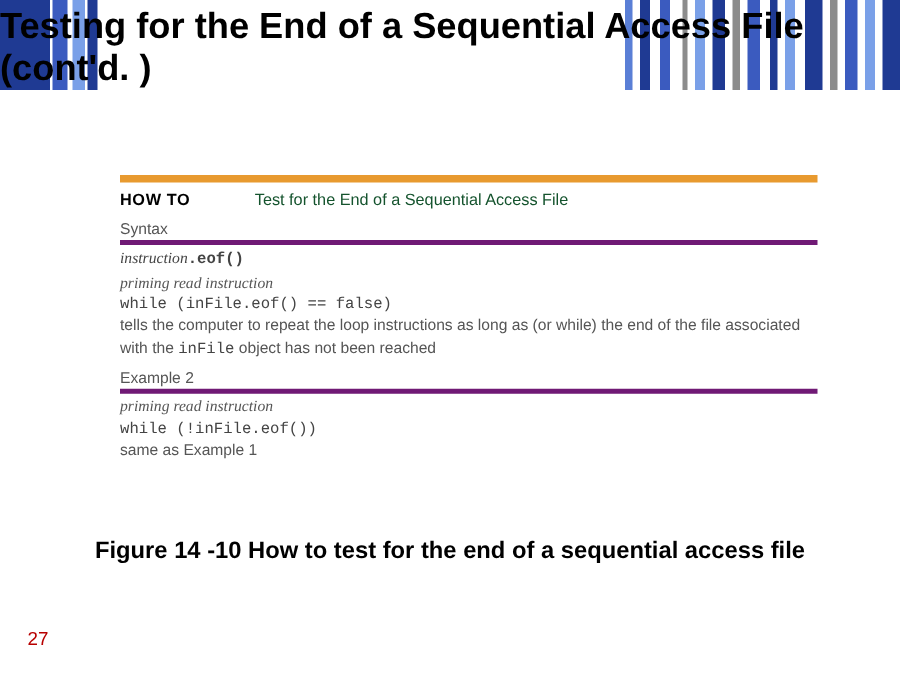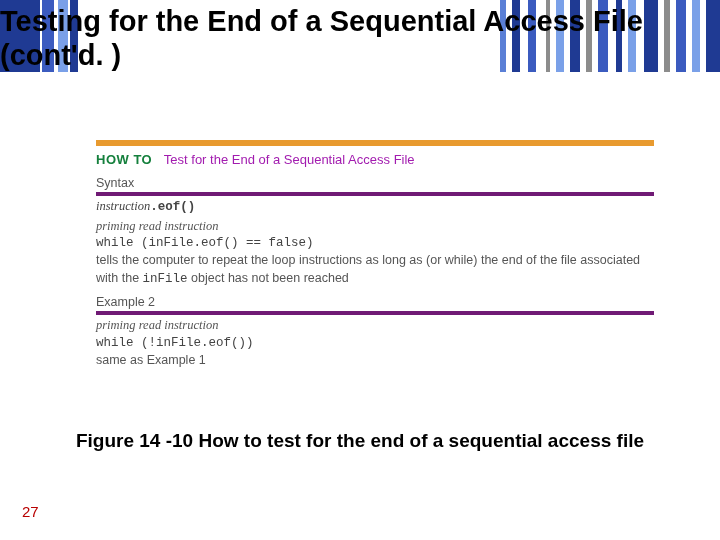--- a/index.html
+++ b/index.html
@@ -45,27 +45,28 @@
     background: #e89a2f;
     width: 100%;
   }
   .howto-row {
     padding: 6px 0 3px 0;
     font-size: 13px;
   }
   .howto-label {
     font-family: Arial, sans-serif;
     font-weight: bold;
-    color: #15803d;
+    color: #000000;
     letter-spacing: 0.5px;
     padding-right: 8px;
   }
   .howto-desc {
     font-family: Arial, sans-serif;
-    color: #a21caf;
+    color: #14532d;
+    margin-left: 40px;
   }
   .section-label {
     font-family: Arial, sans-serif;
     font-size: 12.5px;
     color: #555;
     border-bottom: 4px solid #701a75;
     padding: 3px 0 2px 0;
     margin-top: 3px;
     width: 100%;
   }

